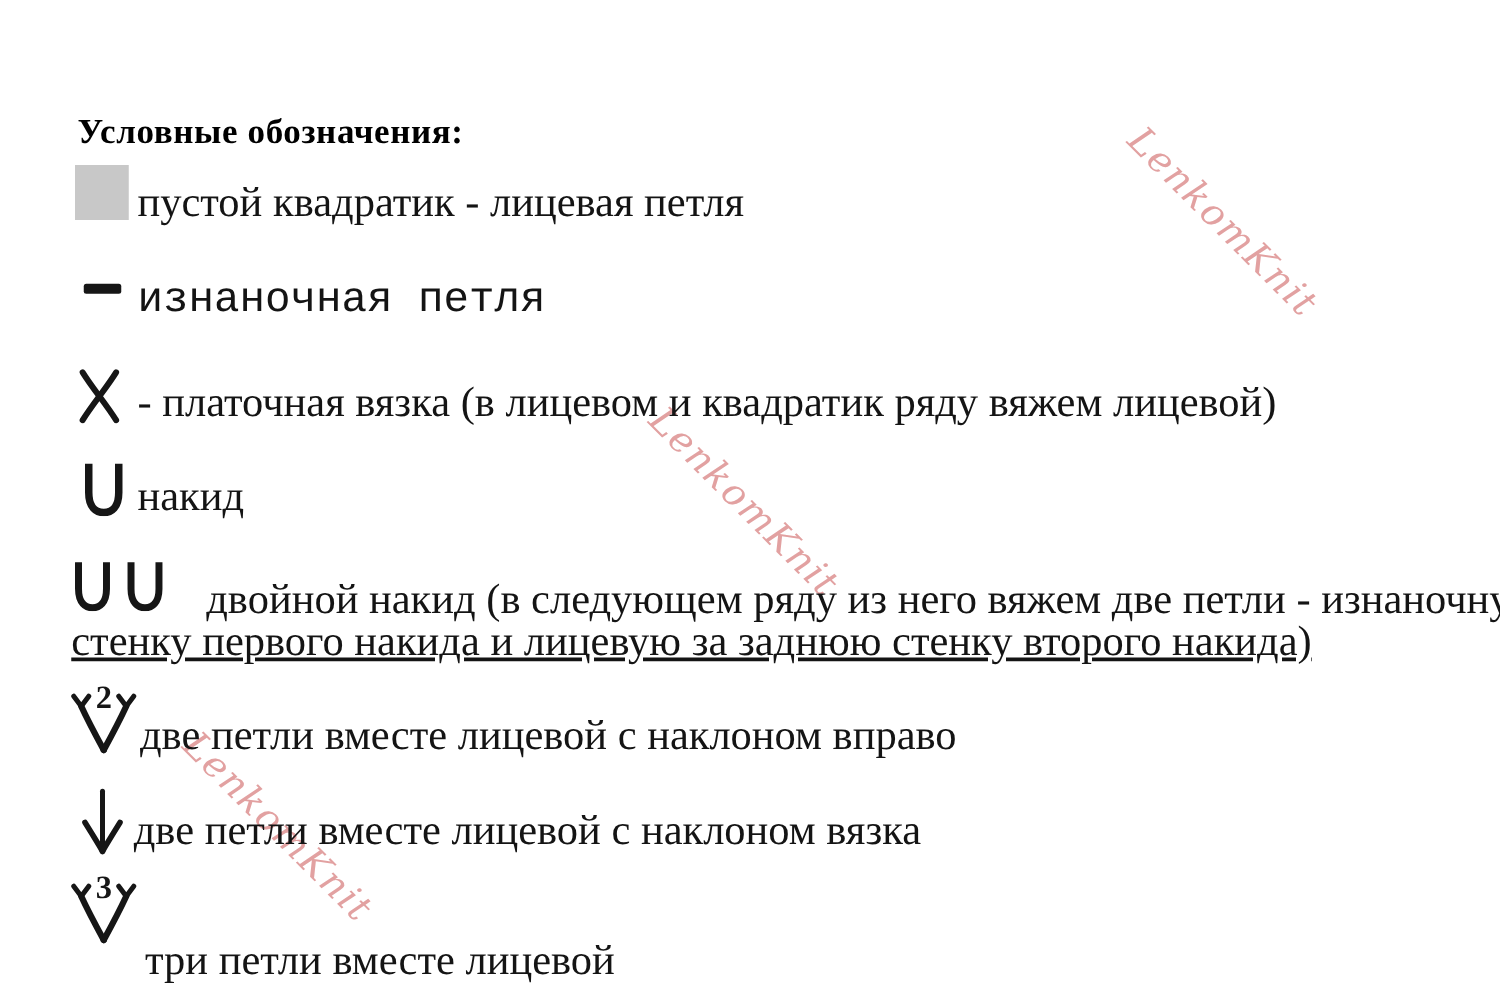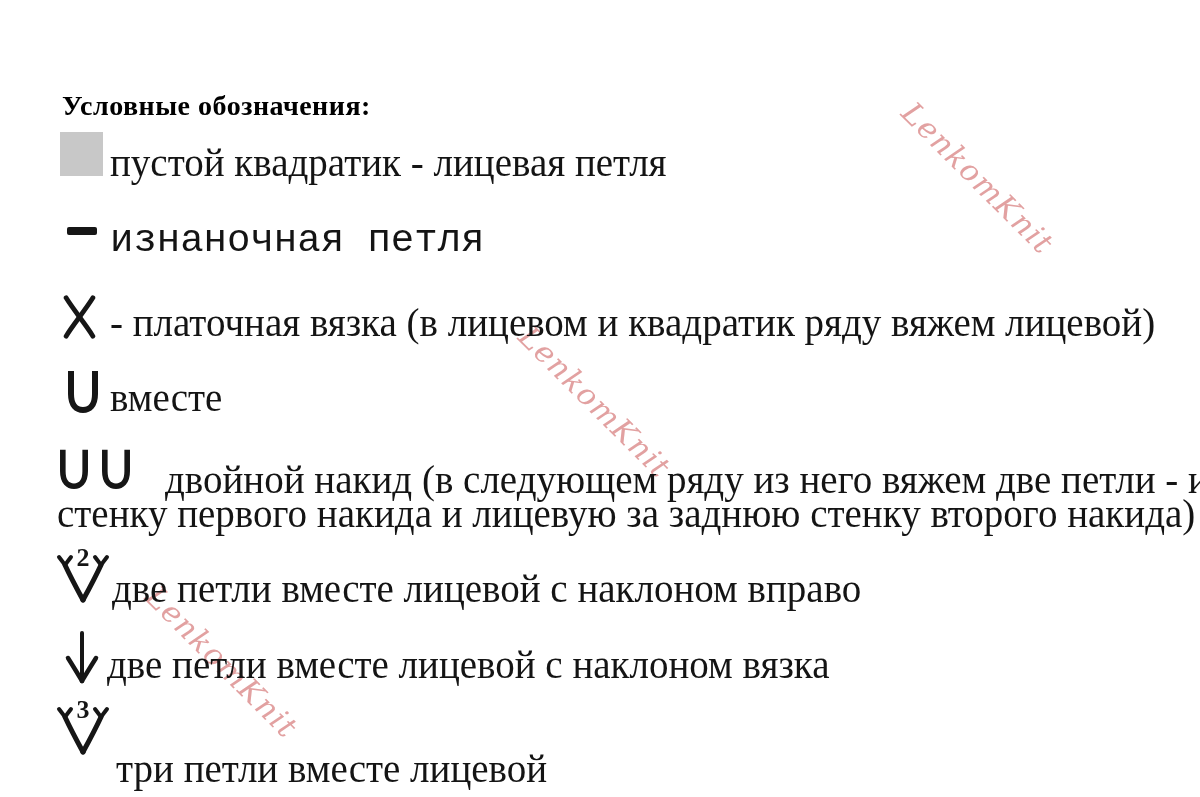--- a/index.html
+++ b/index.html
@@ -12,21 +12,21 @@
     background:var(--background);
     font-family:"Liberation Serif","DejaVu Serif",serif;
     color:var(--text);
   }
   .abs{position:absolute;}
   .page-title{
     left:62px;top:46px;font-size:28px;font-weight:bold;color:#000;
     letter-spacing:.5px;white-space:nowrap;margin-top:44px;
   }
   .label{
-    font-size:39px;line-height:34px;white-space:nowrap;color:var(--text);
+    font-size:34px;line-height:34px;white-space:nowrap;color:var(--text);
   }
   
   .sq{left:60px;top:132px;width:43px;height:44px;background:var(--square_gray);}
   .dash{left:67px;top:227px;width:30px;height:8px;background:var(--symbol);border-radius:2px;}
   .glyph{color:var(--symbol);}
   .glyph svg{display:block;}
   .glyph-wrap{position:absolute;}
   .glyph-badge{
     position:absolute;left:50%;top:-7px;transform:translateX(-50%);
     font-size:26px;font-weight:bold;color:var(--symbol);line-height:1;
@@ -72,36 +72,36 @@
     </div>
     <div class="abs label" style="left:110px;top:306px;">- платочная вязка (в лицевом и квадратик ряду вяжем лицевой)</div>
   </div>
 
   <div>
     <div class="abs glyph" style="left:66px;top:369px;">
       <svg width="34" height="44" viewBox="0 0 34 44" fill="none" stroke="#161616" stroke-width="6">
         <path d="M5 2 L5 25 C5 37 11 41 17 41 C23 41 29 37 29 25 L29 2"></path>
       </svg>
     </div>
-    <div class="abs label" style="left:110px;top:381px;">вместе</div>
+    <div class="abs label" style="left:110px;top:381px;">накид</div>
   </div>
 
   <div>
     <div class="abs glyph" style="left:58px;top:448px;">
       <svg width="32" height="41" viewBox="0 0 34 44" fill="none" stroke="#161616" stroke-width="6">
         <path d="M5 2 L5 25 C5 37 11 41 17 41 C23 41 29 37 29 25 L29 2"></path>
       </svg>
     </div>
     <div class="abs glyph" style="left:100px;top:448px;">
       <svg width="32" height="41" viewBox="0 0 34 44" fill="none" stroke="#161616" stroke-width="6">
         <path d="M5 2 L5 25 C5 37 11 41 17 41 C23 41 29 37 29 25 L29 2"></path>
       </svg>
     </div>
     <div class="abs label" style="left:165px;top:463px;">двойной накид (в следующем ряду из него вяжем две петли - изнаночную за переднюю</div>
-    <div class="abs label" style="left:57px;top:497px;">стенку первого накида и лицевую за заднюю стенку второго накида)</div>
+    <div class="abs label" style="left:57px;top:497px;text-decoration:underline;">стенку первого накида и лицевую за заднюю стенку второго накида)</div>
   </div>
 
   <div>
     <div class="glyph-wrap glyph" style="left:56px;top:552px;width:54px;height:54px;">
       <svg width="54" height="54" viewBox="0 0 54 54" fill="none" stroke="#161616" stroke-linecap="round">
         <path d="M3 5 L9 13 L15 5" stroke-width="4"></path>
         <path d="M9 13 C 15 26, 21 37, 27 48" stroke-width="5"></path>
         <path d="M39 5 L45 13 L51 5" stroke-width="4"></path>
         <path d="M45 13 C 39 26, 33 37, 27 48" stroke-width="5"></path>
       </svg>

